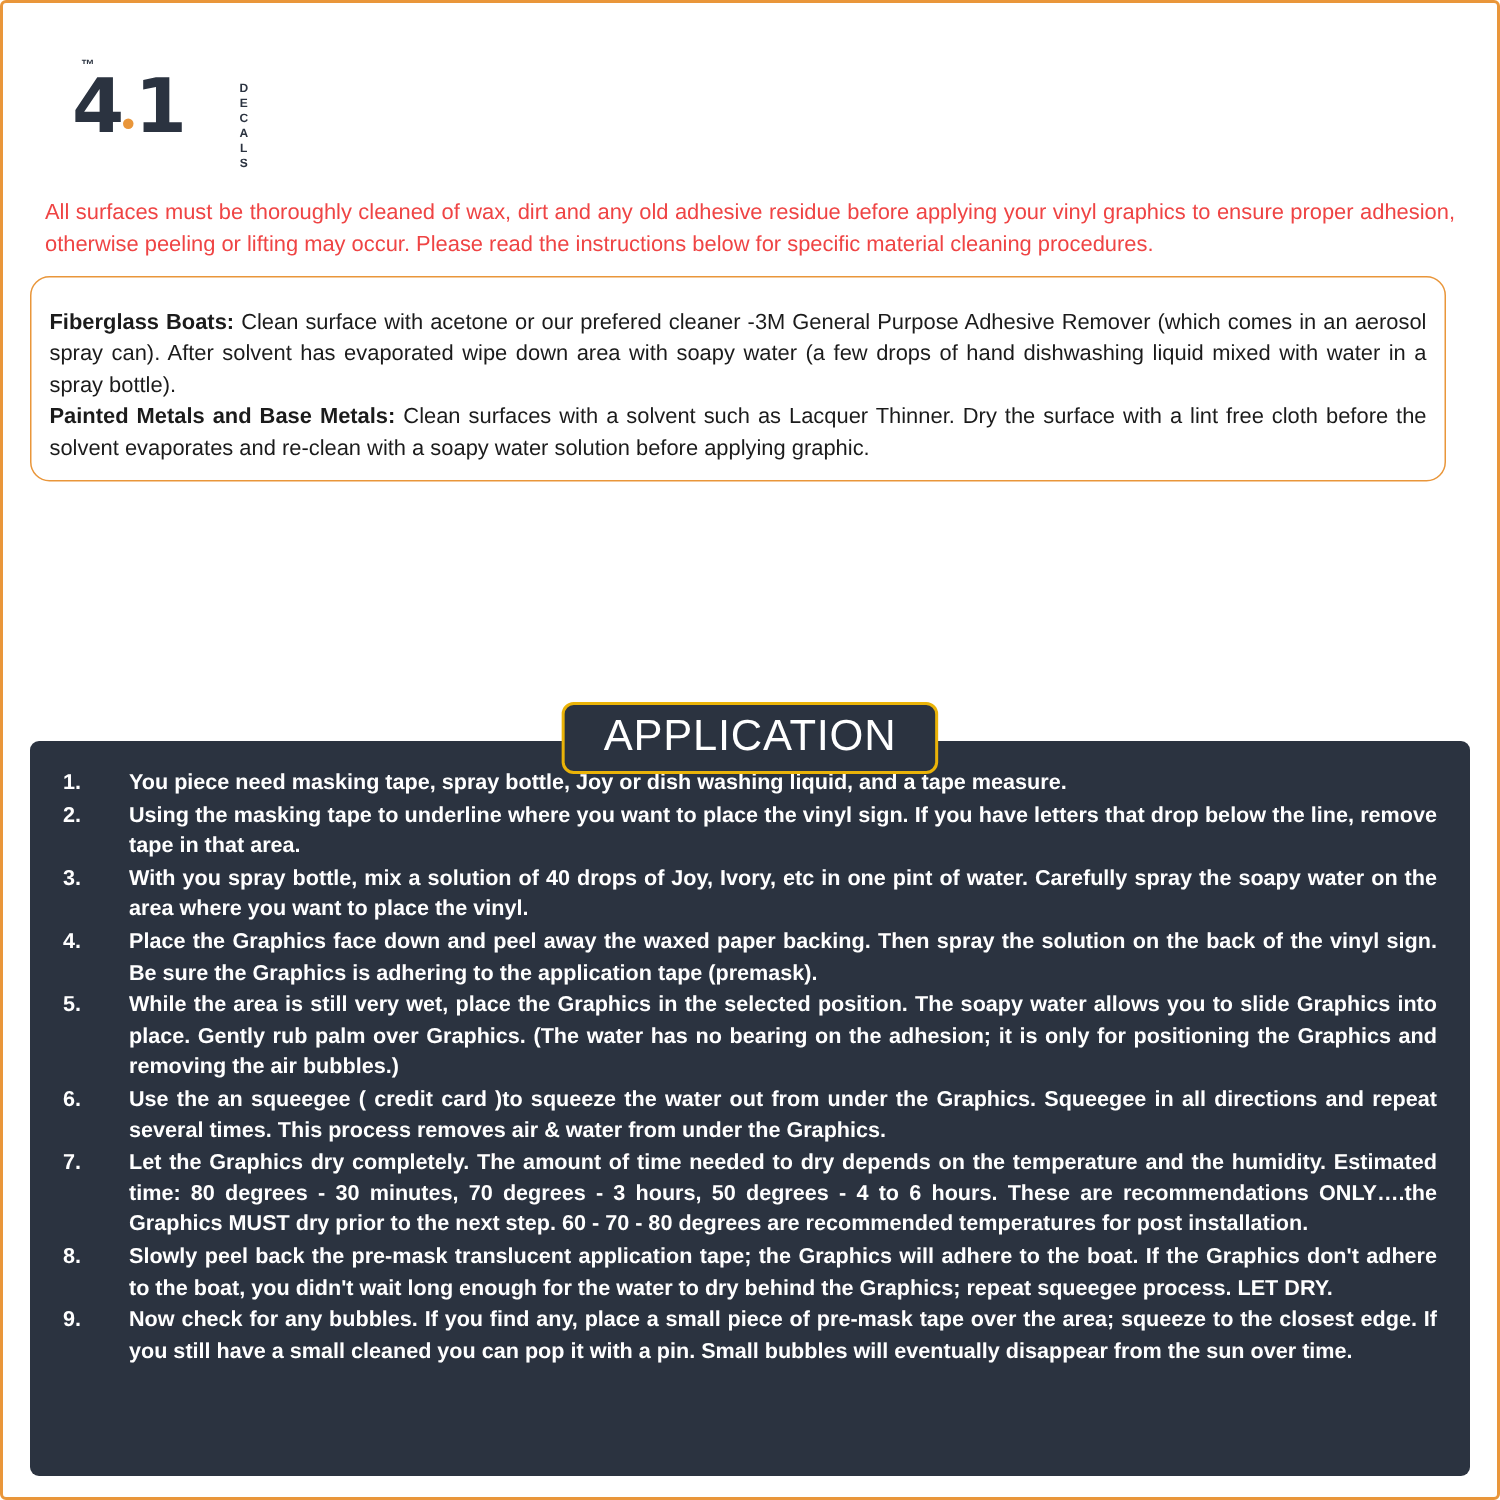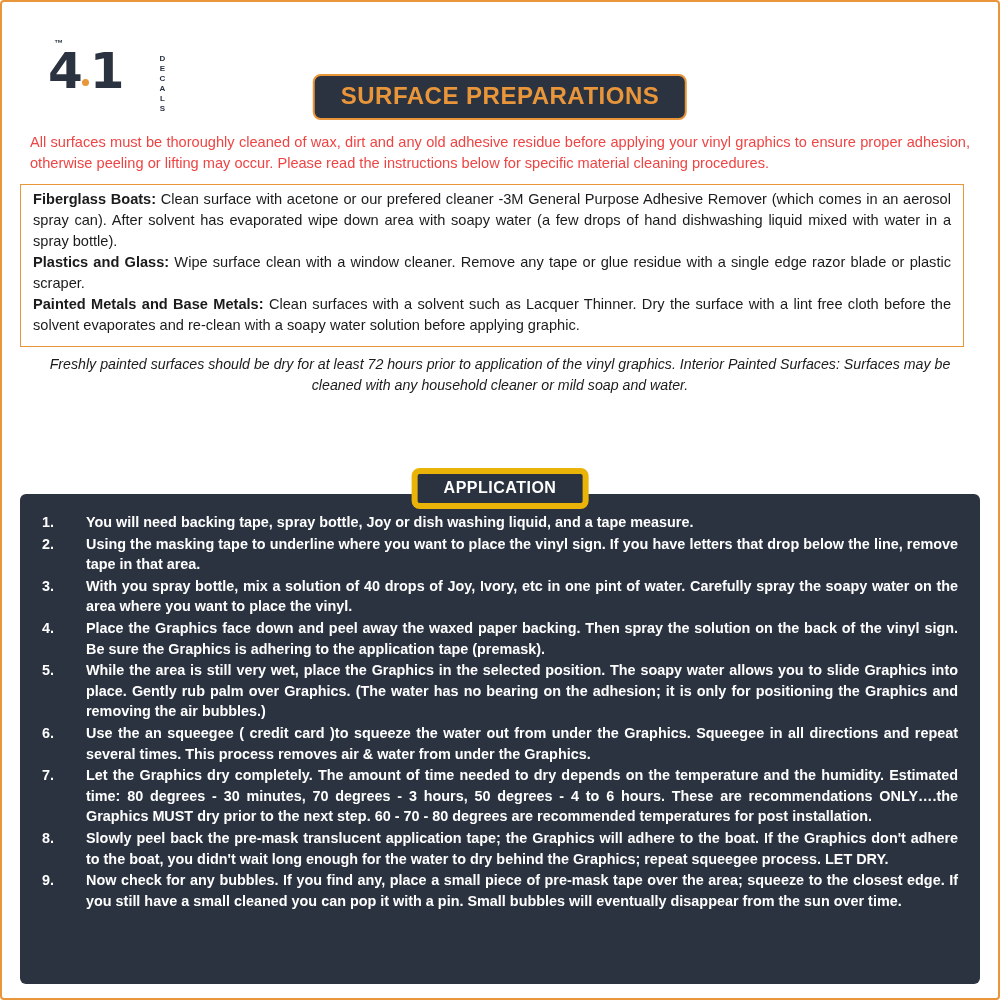--- a/index.html
+++ b/index.html
@@ -105,22 +105,22 @@
     color: #ef4444;
   }
 
   
   .material-box {
     position: absolute;
     left: 18px;
     right: 34px;
     top: 182px;
     border: 1.5px solid #e9963a;
-    border-radius: 0;
-    padding: 4px 12px 10px 12px;
+    border-radius: 13px;
+    padding: 20px 12px 10px 12px;
     box-sizing: border-box;
   }
   .material-box p {
     margin: 0 0 0 0;
     font-size: 14.6px;
     line-height: 21px;
     text-align: justify;
     color: #1b1b1b;
   }
   .material-box b {
@@ -141,26 +141,26 @@
   .note-1 { top: 352px; }
   .note-2 { top: 412px; }
 
   
   .banner-application {
     position: absolute;
     left: 50%;
     transform: translateX(-50%);
     top: 466px;
     background: #2b3340;
-    border: 6px solid #eab308;
+    border: 2px solid #eab308;
     border-radius: 8px;
     padding: 5px 26px 6px 26px;
     color: #ffffff;
-    font-size: 16px;
-    font-weight: bold;
+    font-size: 29px;
+    font-weight: normal;
     letter-spacing: 0.5px;
     white-space: nowrap;
     z-index: 3;
   }
 
   
   .app-panel {
     position: absolute;
     left: 18px;
     right: 18px;
@@ -194,38 +194,35 @@
 <body>
 
 <div class="page">
 
   <div class="logo-block">
     <div class="logo-tm">™</div>
     <div class="logo-text"><span>4</span><span class="logo-dot"></span><span>1</span></div>
     <div class="logo-side">DECALS</div>
   </div>
 
-  <div class="banner-surface">SURFACE PREPARATIONS</div>
 
   <div class="intro">All surfaces must be thoroughly cleaned of wax, dirt and any old adhesive residue before applying your vinyl graphics to ensure proper adhesion, otherwise peeling or lifting may occur. Please read the instructions below for specific material cleaning procedures.</div>
 
   <div class="material-box">
     <p><b>Fiberglass Boats:</b><span> Clean surface with acetone or our prefered cleaner -3M General Purpose Adhesive Remover (which comes in an aerosol spray can). After solvent has evaporated wipe down area with soapy water (a few drops of hand dishwashing liquid mixed with water in a spray bottle).</span></p>
-    <p><b>Plastics and Glass:</b><span> Wipe surface clean with a window cleaner. Remove any tape or glue residue with a single edge razor blade or plastic scraper.</span></p>
     <p><b>Painted Metals and Base Metals:</b><span> Clean surfaces with a solvent such as Lacquer Thinner. Dry the surface with a lint free cloth before the solvent evaporates and re-clean with a soapy water solution before applying graphic.</span></p>
   </div>
 
-  <div class="note note-1">Freshly painted surfaces should be dry for at least 72 hours prior to application of the vinyl graphics. Interior Painted Surfaces: Surfaces may be cleaned with any household cleaner or mild soap and water.</div>
 
   <div class="banner-application">APPLICATION</div>
 
   <div class="app-panel">
     <div class="step">
       <div class="step-num">1.</div>
-      <div class="step-text">You will need backing tape, spray bottle, Joy or dish washing liquid, and a tape measure.</div>
+      <div class="step-text">You piece need masking tape, spray bottle, Joy or dish washing liquid, and a tape measure.</div>
     </div>
     <div class="step">
       <div class="step-num">2.</div>
       <div class="step-text">Using the masking tape to underline where you want to place the vinyl sign. If you have letters that drop below the line, remove tape in that area.</div>
     </div>
     <div class="step">
       <div class="step-num">3.</div>
       <div class="step-text">With you spray bottle, mix a solution of 40 drops of Joy, Ivory, etc in one pint of water. Carefully spray the soapy water on the area where you want to place the vinyl.</div>
     </div>
     <div class="step">

